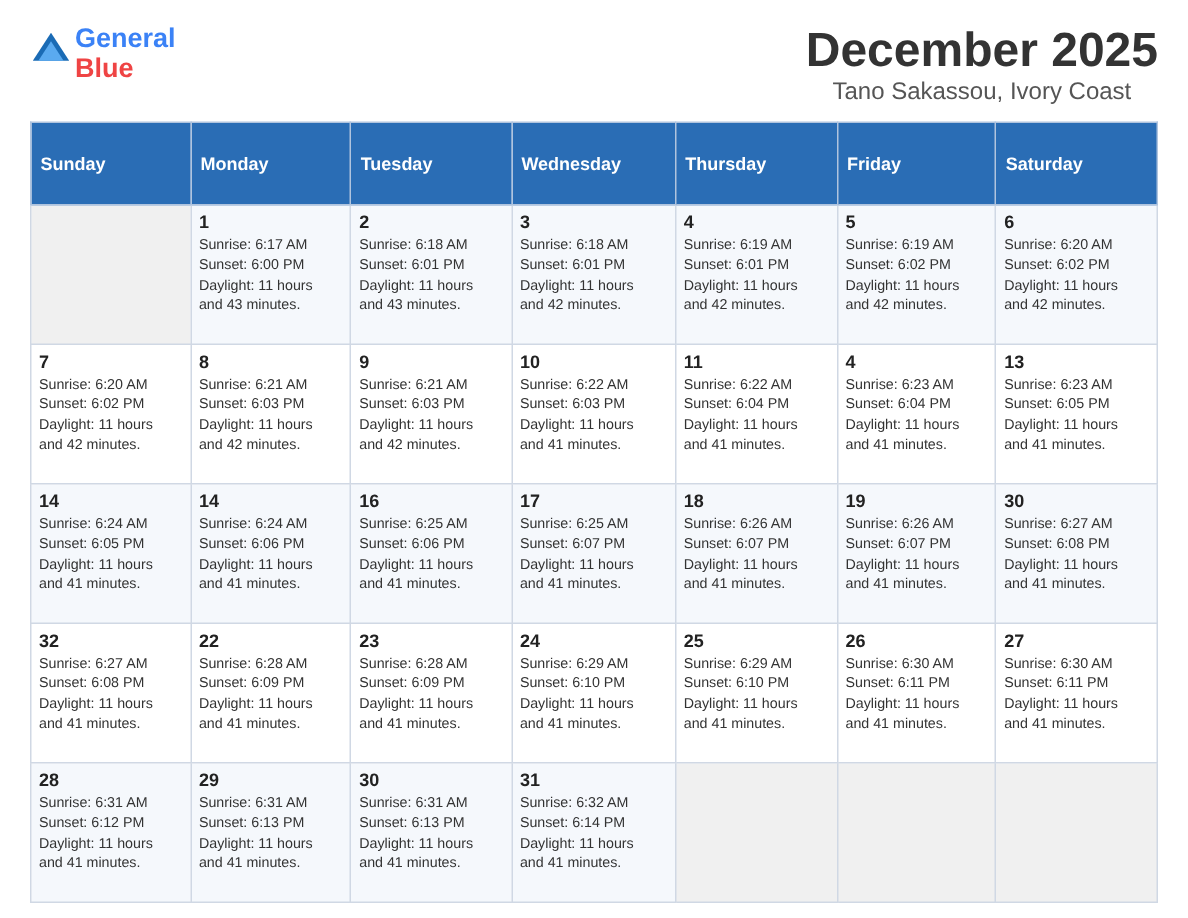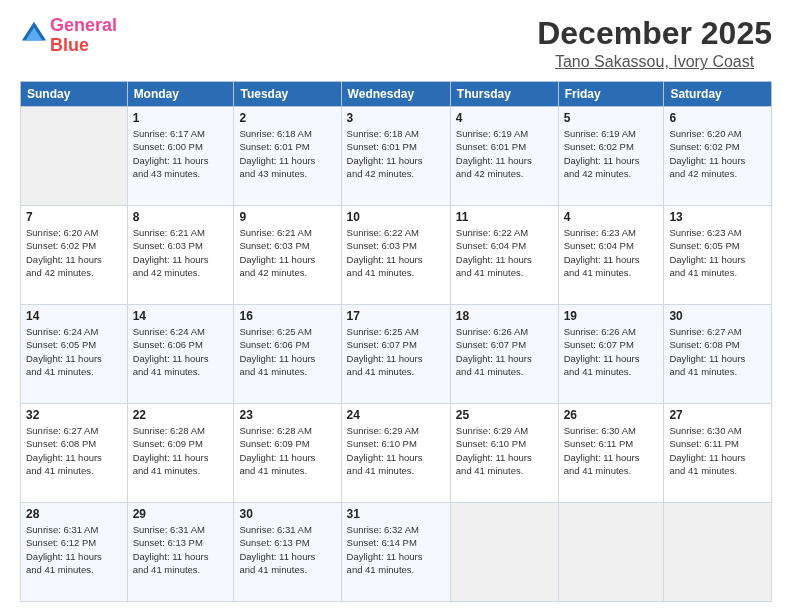--- a/index.html
+++ b/index.html
@@ -29,54 +29,53 @@
       display: flex;
       align-items: center;
     }
     .logo-text {
       font-size: 18px;
       font-weight: bold;
       color: #333;
       line-height: 1.1;
     }
     .logo-text span {
-      color: #ec4899;
+      color: #3b82f6;
     }
     .logo-icon {
       width: 28px;
       height: 28px;
       margin-right: 2px;
       margin-top: -4px;
     }
     .title-block {
       text-align: center;
     }
     .main-title {
       font-size: 32px;
       font-weight: bold;
       color: #333;
       line-height: 1.1;
     }
     .subtitle {
       font-size: 16px;
       color: #555;
       margin-top: 2px;
-      text-decoration: underline;
     }
     .calendar {
       width: 100%;
       border-collapse: collapse;
       flex: 1;
     }
     .calendar thead tr th {
       background-color: #2a6db5;
       color: #fff;
       font-weight: bold;
       font-size: 12px;
-      padding: 5px 6px;
+      padding: 20px 6px;
       text-align: left;
       border: 1px solid #b0c4de;
     }
     .calendar tbody tr td {
       vertical-align: top;
       padding: 4px 5px;
       border: 1px solid #d0d8e4;
       width: 113px;
       min-height: 80px;
     }

